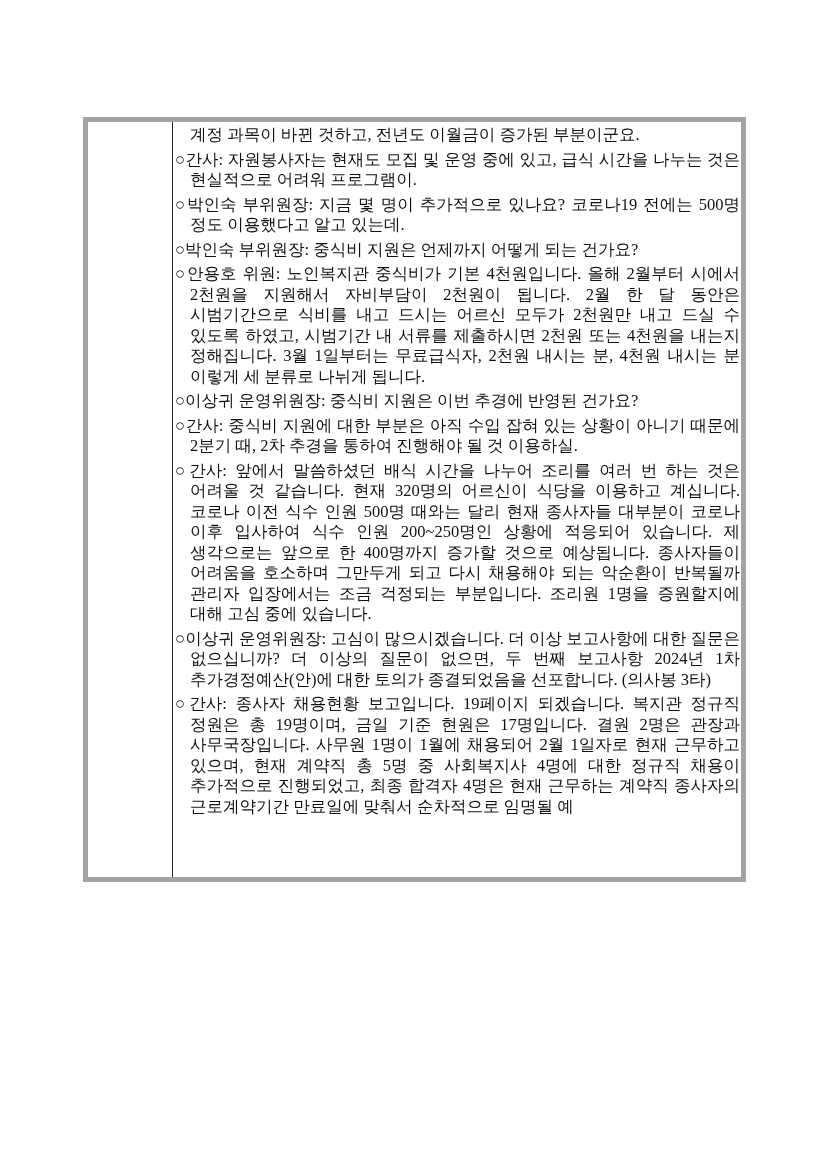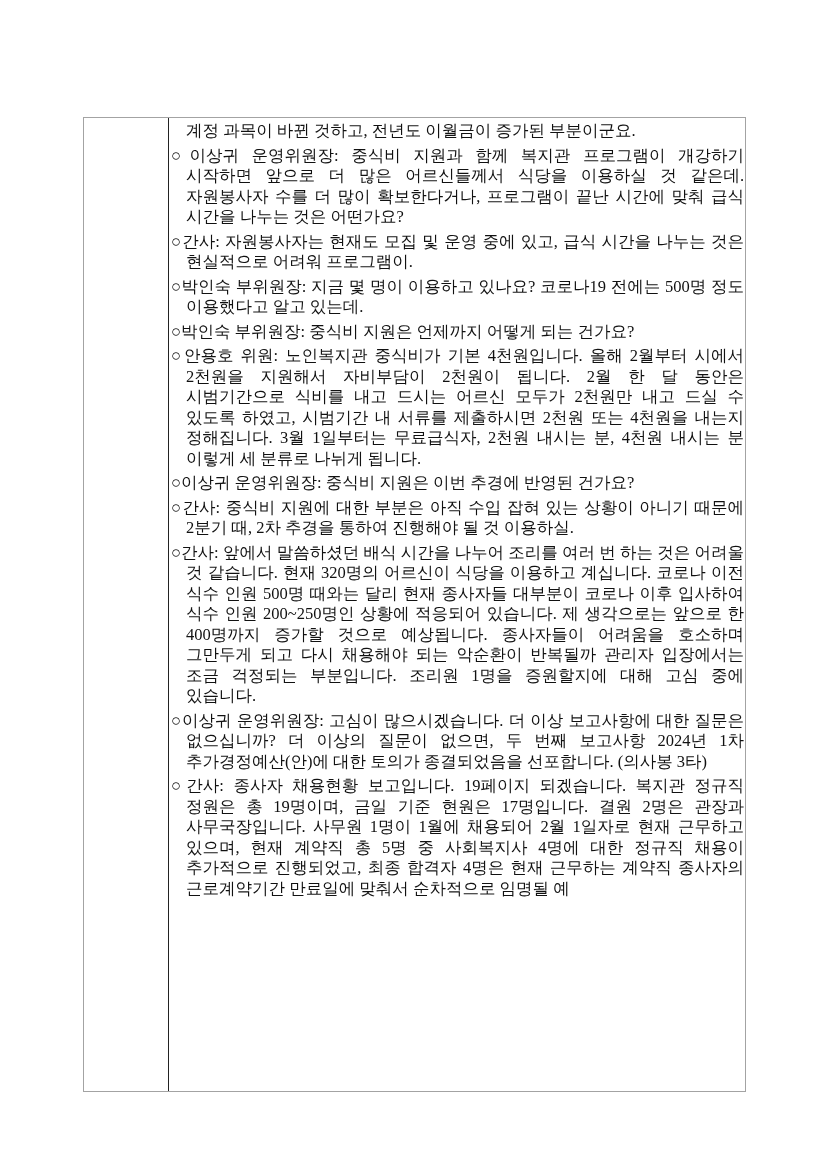--- a/index.html
+++ b/index.html
@@ -13,22 +13,22 @@
     position: relative;
     font-family: "Liberation Serif", "DejaVu Serif", serif;
     color: #111111;
     overflow: hidden;
   }
   .minutes-table {
     position: absolute;
     left: 83px;
     top: 117px;
     width: 663px;
-    height: 975px;
-    border: 1px solid #a3a3a3;
+    height: 765px;
+    border: 5px solid #a3a3a3;
     box-sizing: border-box;
     display: flex;
     background: #ffffff;
   }
   .label-cell {
     width: 85px;
     flex: 0 0 85px;
     border-right: 1.5px solid #222222;
     box-sizing: border-box;
   }
@@ -61,25 +61,24 @@
 </style>
 </head>
 <body>
 
 <div class="minutes-table">
   <div class="label-cell"></div>
   <div class="content-cell">
 
     <div class="para first continuation"><span class="bullet"></span><span>계정 과목이 바뀐 것하고, 전년도 이월금이 증가된 부분이군요.</span></div>
 
-    <div class="para"><span class="bullet">○</span><span>이상귀 운영위원장: 중식비 지원과 함께 복지관 프로그램이 개강하기 시작하면 앞으로 더 많은 어르신들께서 식당을 이용하실 것 같은데. 자원봉사자 수를 더 많이 확보한다거나, 프로그램이 끝난 시간에 맞춰 급식 시간을 나누는 것은 어떤가요?</span></div>
 
     <div class="para"><span class="bullet">○</span><span>간사: 자원봉사자는 현재도 모집 및 운영 중에 있고, 급식 시간을 나누는 것은 현실적으로 어려워 프로그램이.</span></div>
 
-    <div class="para"><span class="bullet">○</span><span>박인숙 부위원장: 지금 몇 명이 이용하고 있나요? 코로나19 전에는 500명 정도 이용했다고 알고 있는데.</span></div>
+    <div class="para"><span class="bullet">○</span><span>박인숙 부위원장: 지금 몇 명이 추가적으로 있나요? 코로나19 전에는 500명 정도 이용했다고 알고 있는데.</span></div>
 
 
     <div class="para"><span class="bullet">○</span><span>박인숙 부위원장: 중식비 지원은 언제까지 어떻게 되는 건가요?</span></div>
 
     <div class="para"><span class="bullet">○</span><span>안용호 위원: 노인복지관 중식비가 기본 4천원입니다. 올해 2월부터 시에서 2천원을 지원해서 자비부담이 2천원이 됩니다. 2월 한 달 동안은 시범기간으로 식비를 내고 드시는 어르신 모두가 2천원만 내고 드실 수 있도록 하였고, 시범기간 내 서류를 제출하시면 2천원 또는 4천원을 내는지 정해집니다. 3월 1일부터는 무료급식자, 2천원 내시는 분, 4천원 내시는 분 이렇게 세 분류로 나뉘게 됩니다.</span></div>
 
     <div class="para"><span class="bullet">○</span><span>이상귀 운영위원장: 중식비 지원은 이번 추경에 반영된 건가요?</span></div>
 
     <div class="para"><span class="bullet">○</span><span>간사: 중식비 지원에 대한 부분은 아직 수입 잡혀 있는 상황이 아니기 때문에 2분기 때, 2차 추경을 통하여 진행해야 될 것 이용하실.</span></div>
 

